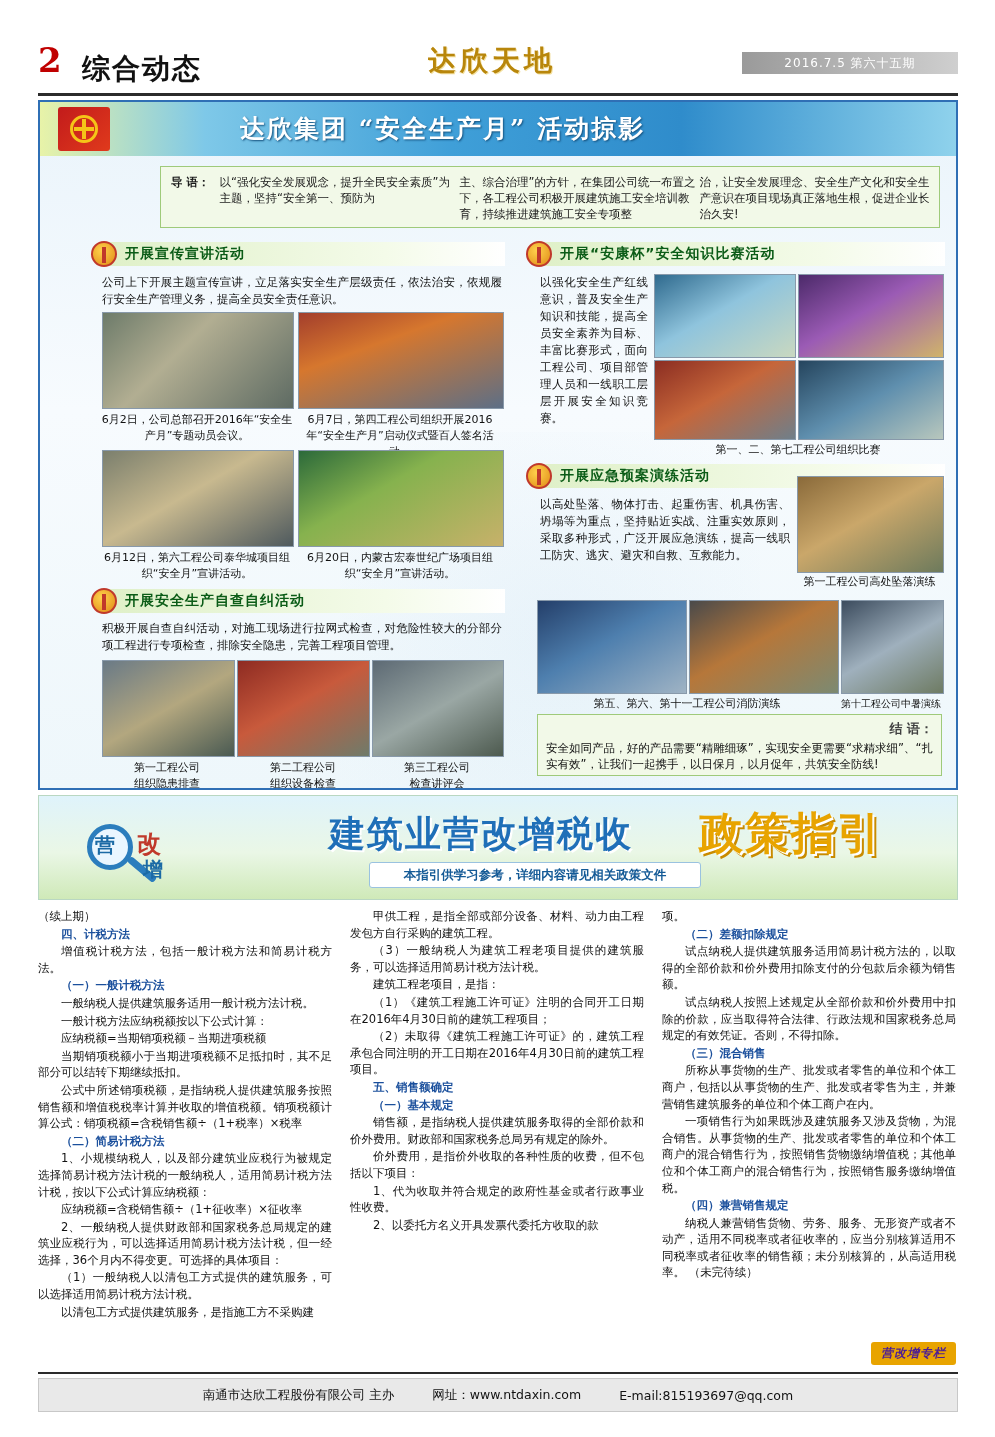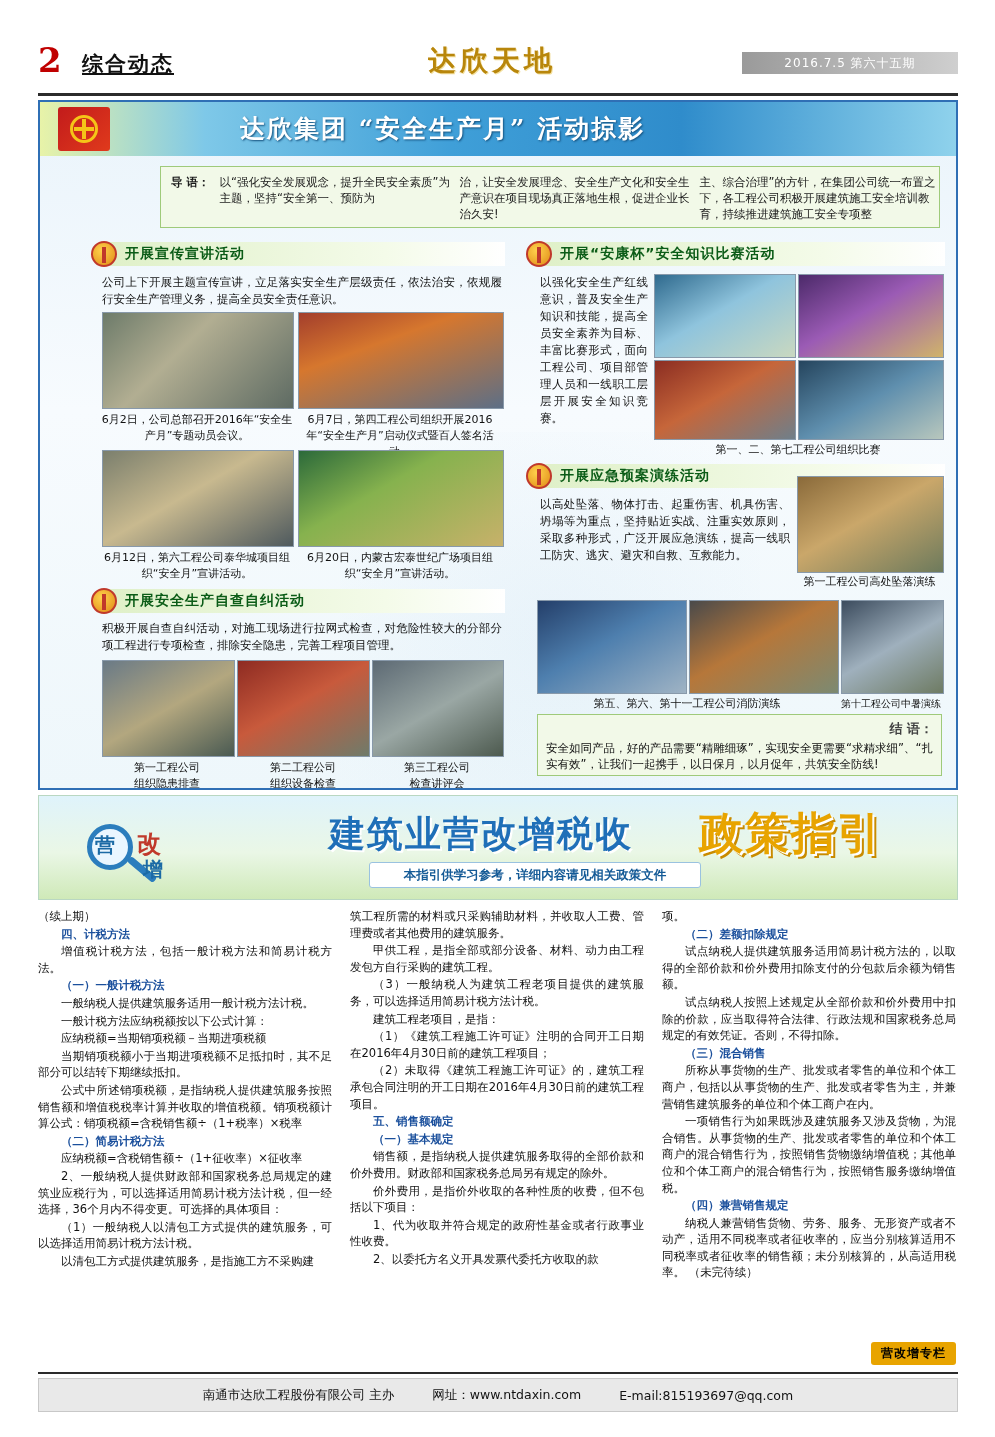--- a/index.html
+++ b/index.html
@@ -21,21 +21,21 @@
   .masthead{
     position:absolute;left:38px;top:44px;width:920px;height:48px;
   }
   .page-num{
     position:absolute;left:0;top:-4px;
     font-size:34px;font-weight:bold;color:#c00000;
     font-family:"DejaVu Serif","Liberation Serif",serif;
   }
   .section-title{
     position:absolute;left:44px;top:6px;
-    font-size:21px;font-weight:bold;color:#111;letter-spacing:2px;text-decoration:underline;
+    font-size:28px;font-weight:bold;color:#111;letter-spacing:2px;
   }
   .paper-name{
     position:absolute;left:390px;top:-2px;width:260px;
     font-size:28px;font-weight:bold;color:#b8860b;letter-spacing:4px;
     font-family:"DejaVu Serif","Liberation Serif",serif;
     text-shadow:1px 1px 0 #f3e0a0;
   }
   .issue-bar{
     position:absolute;right:0;top:8px;height:22px;width:216px;
     background:linear-gradient(to right,#9a9a9a,#cfcfcf);
@@ -168,22 +168,22 @@
   }
   .col{
     width:294px;font-size:11.5px;line-height:16.6px;color:#111;text-align:justify;
     position:relative;
   }
   .col p{margin:0 0 1px 0;text-indent:2em;}
   .col p.noind{text-indent:0;}
   .col p.head{font-weight:bold;color:#1a4f9c;text-indent:2em;}
   .tax-tag{
     position:absolute;right:0;bottom:-2px;
-    background:#e8a400;color:#000000;font-size:12px;font-weight:bold;
-    padding:3px 10px;border-radius:3px;letter-spacing:1px;
+    background:#e8a400;color:#4c1d95;font-size:12px;font-weight:bold;
+    padding:3px 10px;border-radius:3px;letter-spacing:1px;font-style:italic;
   }
   
   .footer-rule{position:absolute;left:38px;top:1372px;width:920px;height:2px;background:#2b2b2b;}
   .footer{
     position:absolute;left:38px;top:1378px;width:920px;height:34px;
     background:#e9e9e9;border:1px solid #c8c8c8;box-sizing:border-box;
     display:flex;align-items:center;justify-content:center;gap:38px;
     font-size:12.5px;color:#111;
   }
   
@@ -213,22 +213,22 @@
       <div class="emblem">
           <div class="emblem-cross"></div>
         </div>
       <div class="banner-title">达欣集团 “安全生产月” 活动掠影</div>
     </div>
 
     <div class="intro">
       <div class="intro-label">导 语：</div>
       <div class="intro-cols">
         <div>以“强化安全发展观念，提升全民安全素质”为主题，坚持“安全第一、预防为</div>
+        <div>主、综合治理”的方针，在集团公司统一布置之下，各工程公司积极开展建筑施工安全培训教育，持续推进建筑施工安全专项整</div>
         <div>治，让安全发展理念、安全生产文化和安全生产意识在项目现场真正落地生根，促进企业长治久安!</div>
-        <div>主、综合治理”的方针，在集团公司统一布置之下，各工程公司积极开展建筑施工安全培训教育，持续推进建筑施工安全专项整</div>
       </div>
     </div>
 
     <div class="subhead" style="left:62px;top:140px;width:400px;">
       <div class="badge"></div>
       <div class="txt">开展宣传宣讲活动</div>
     </div>
     <div class="body-text" style="left:62px;top:172px;width:400px;">公司上下开展主题宣传宣讲，立足落实安全生产层级责任，依法治安，依规履行安全生产管理义务，提高全员安全责任意识。</div>
 
     <div class="photo" style="left:62px;top:210px;width:190px;height:95px;background:linear-gradient(135deg,#6d7b6a,#b2ae92 40%,#5e6b63);"></div>
@@ -308,27 +308,27 @@
       <p class="noind">（续上期）</p>
     <p class="head">四、计税方法</p>
         <p>增值税计税方法，包括一般计税方法和简易计税方法。</p>
         <p class="head">（一）一般计税方法</p>
         <p>一般纳税人提供建筑服务适用一般计税方法计税。</p>
         <p>一般计税方法应纳税额按以下公式计算：</p>
         <p>应纳税额=当期销项税额－当期进项税额</p>
         <p>当期销项税额小于当期进项税额不足抵扣时，其不足部分可以结转下期继续抵扣。</p>
         <p>公式中所述销项税额，是指纳税人提供建筑服务按照销售额和增值税税率计算并收取的增值税额。销项税额计算公式：销项税额=含税销售额÷（1+税率）×税率</p>
         <p class="head">（二）简易计税方法</p>
+        <p>1、小规模纳税人，以及部分建筑业应税行为被规定选择简易计税方法计税的一般纳税人，适用简易计税方法计税，按以下公式计算应纳税额：</p>
         <p>应纳税额=含税销售额÷（1+征收率）×征收率</p>
         <p>2、一般纳税人提供财政部和国家税务总局规定的建筑业应税行为，可以选择适用简易计税方法计税，但一经选择，36个月内不得变更。可选择的具体项目：</p>
         <p>（1）一般纳税人以清包工方式提供的建筑服务，可以选择适用简易计税方法计税。</p>
         <p>以清包工方式提供建筑服务，是指施工方不采购建</p>
       </div>
     <div class="col" id="col2">
-        <p class="noind">筑工程所需的材料或只采购辅助材料，并收取人工费、管理费或者其他费用的建筑服务。</p>
         <p>甲供工程，是指全部或部分设备、材料、动力由工程发包方自行采购的建筑工程。</p>
         <p>（3）一般纳税人为建筑工程老项目提供的建筑服务，可以选择适用简易计税方法计税。</p>
         <p>建筑工程老项目，是指：</p>
         <p>（1）《建筑工程施工许可证》注明的合同开工日期在2016年4月30日前的建筑工程项目；</p>
         <p>（2）未取得《建筑工程施工许可证》的，建筑工程承包合同注明的开工日期在2016年4月30日前的建筑工程项目。</p>
         <p class="head">五、销售额确定</p>
         <p class="head">（一）基本规定</p>
         <p>销售额，是指纳税人提供建筑服务取得的全部价款和价外费用。财政部和国家税务总局另有规定的除外。</p>
         <p>价外费用，是指价外收取的各种性质的收费，但不包括以下项目：</p>
         <p>1、代为收取并符合规定的政府性基金或者行政事业性收费。</p>

